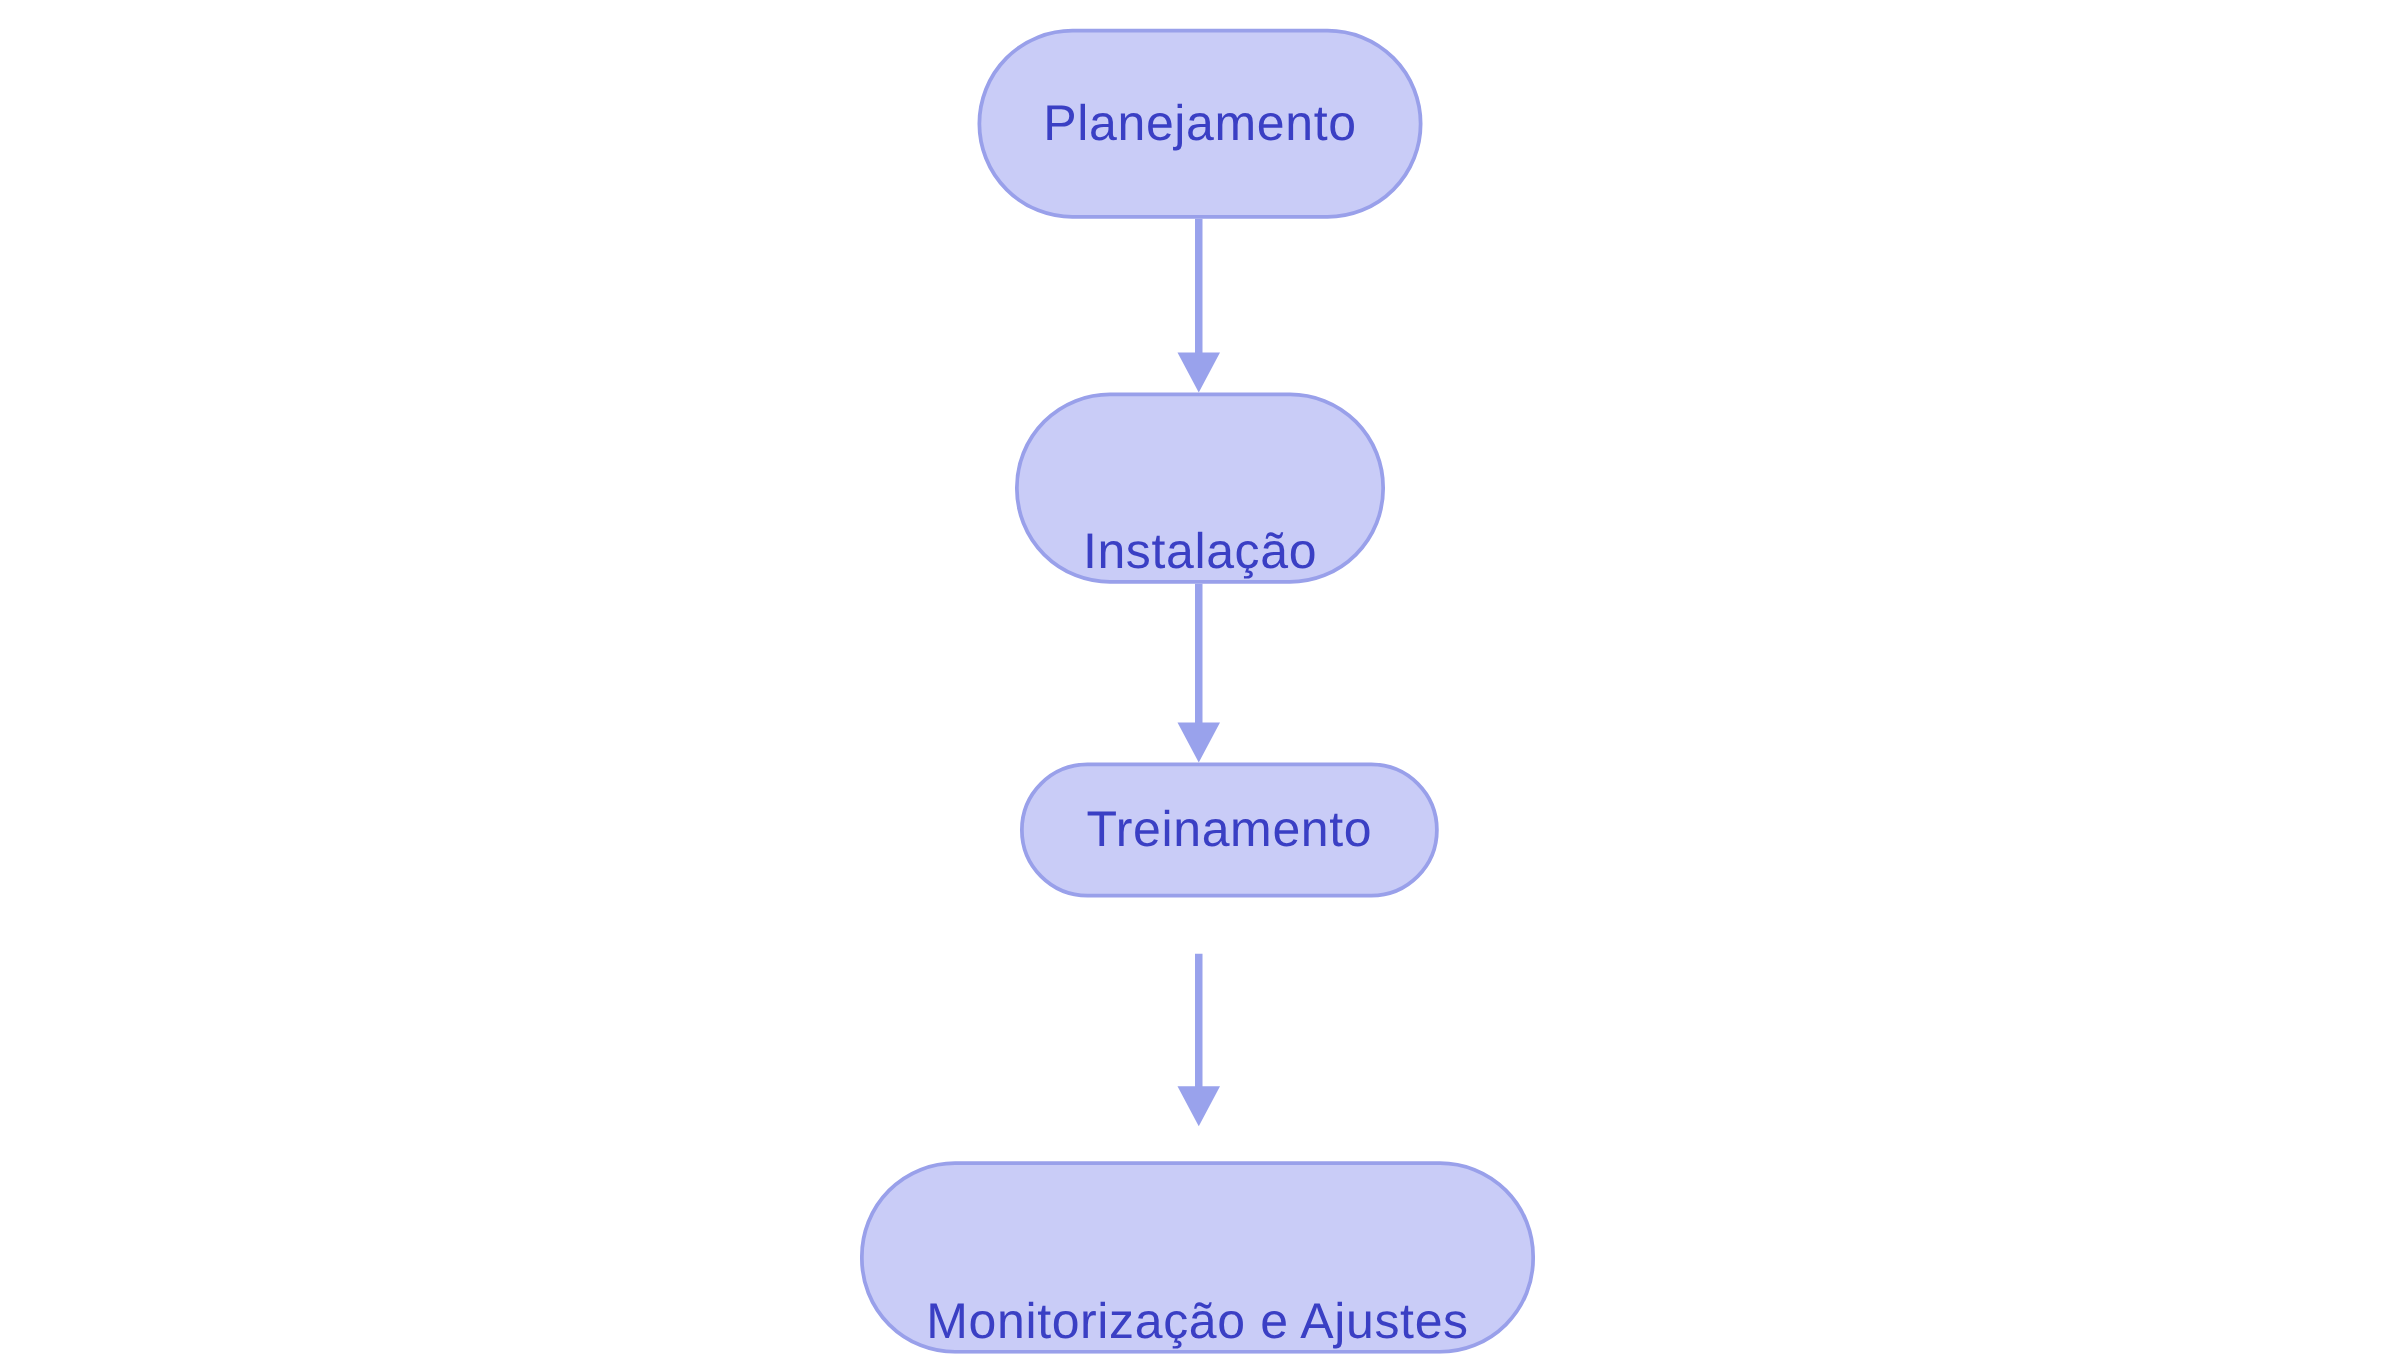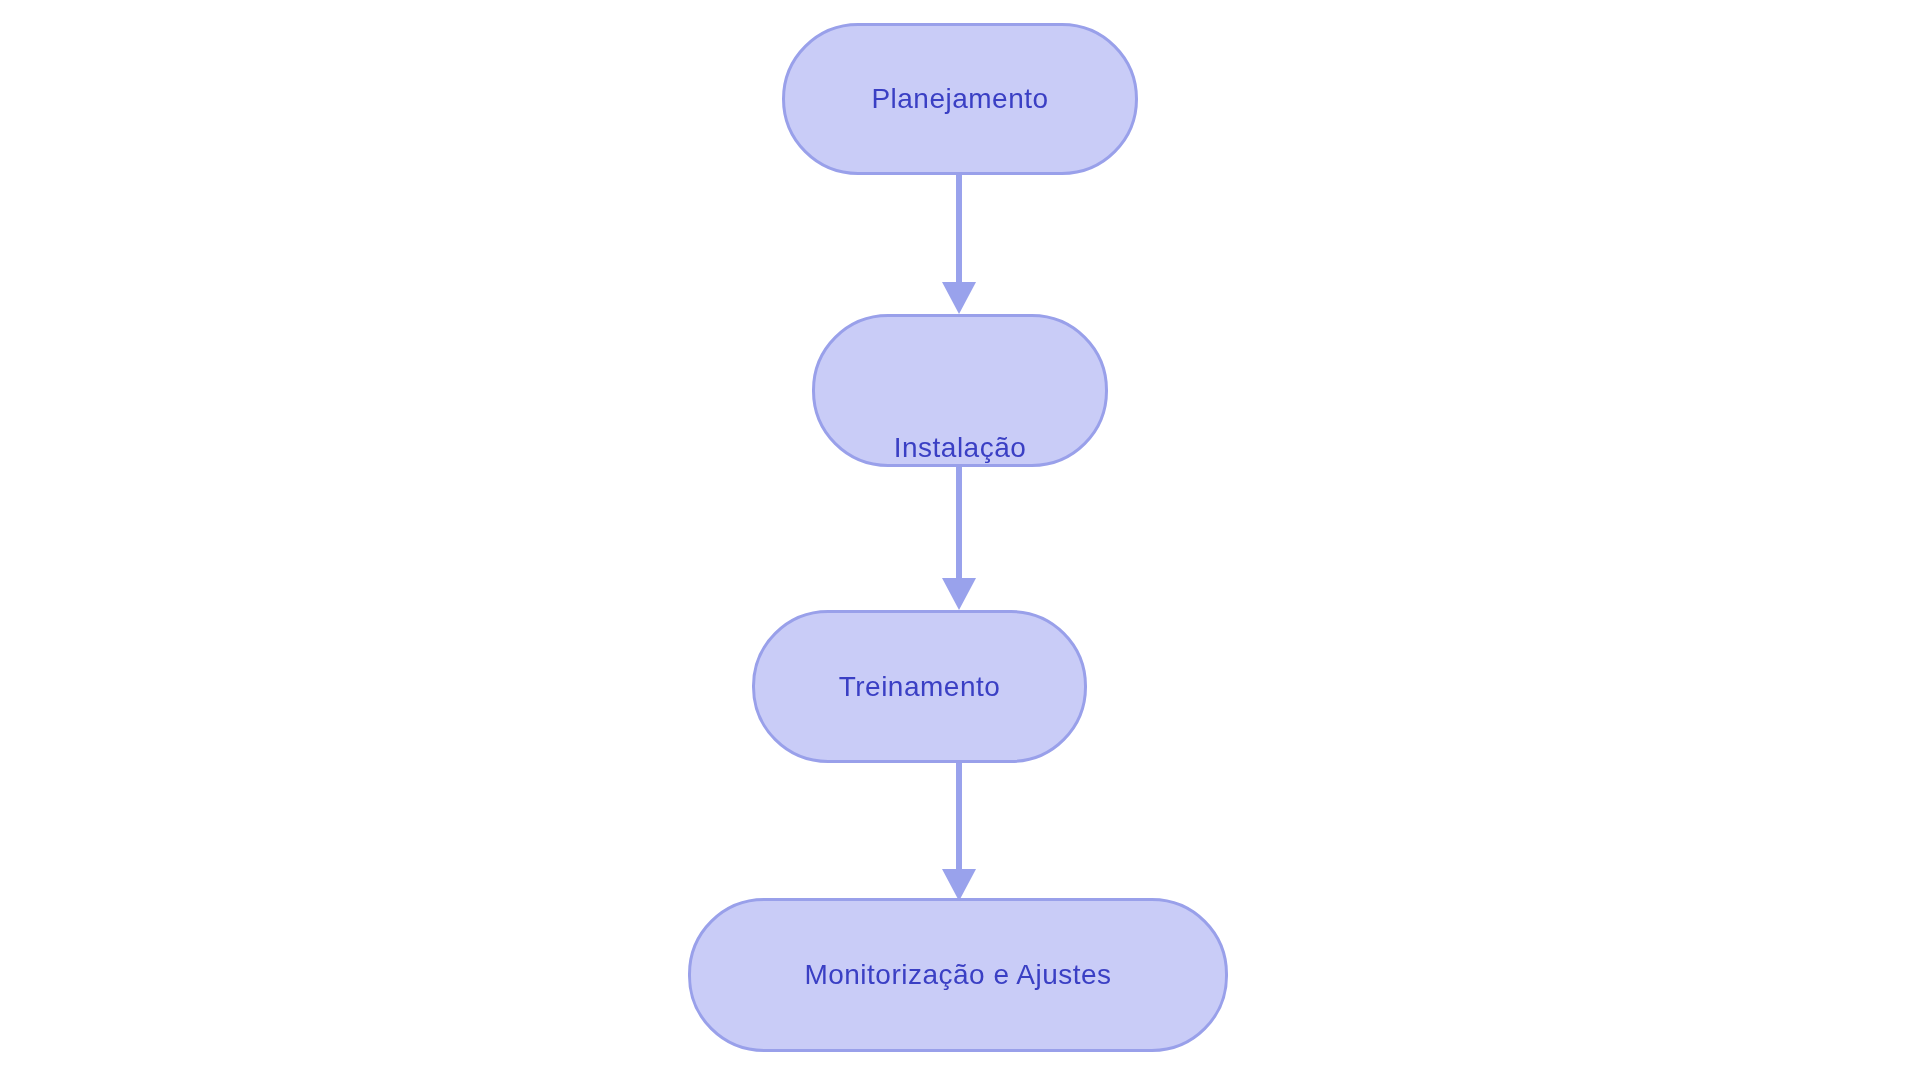--- a/index.html
+++ b/index.html
@@ -27,28 +27,28 @@
     position: absolute;
     display: flex;
     align-items: center;
     justify-content: center;
     background: var(--node-fill);
     border: 3px solid var(--node-border);
     border-radius: 76px;
   }
   .node-label {
     color: var(--node-text);
-    font-size: 28px;
+    font-size: 40px;
     letter-spacing: 0.5px;
     white-space: nowrap;
   }
   .node-1 { left: 782px; top: 23px;  width: 356px; height: 152px; }
   .node-2 { left: 812px; top: 314px; width: 296px; height: 153px; align-items: flex-end; }
-  .node-3 { left: 752px; top: 610px; width: 335px; height: 153px; }
-  .node-4 { left: 688px; top: 898px; width: 540px; height: 154px; }
+  .node-3 { left: 816px; top: 610px; width: 335px; height: 108px; }
+  .node-4 { left: 688px; top: 929px; width: 540px; height: 154px; align-items: flex-end; }
 
   .arrow {
     position: absolute;
     left: 942px;
     width: 34px;
     display: flex;
     flex-direction: column;
     align-items: center;
   }
   .arrow-1 { top: 175px; height: 139px; }

